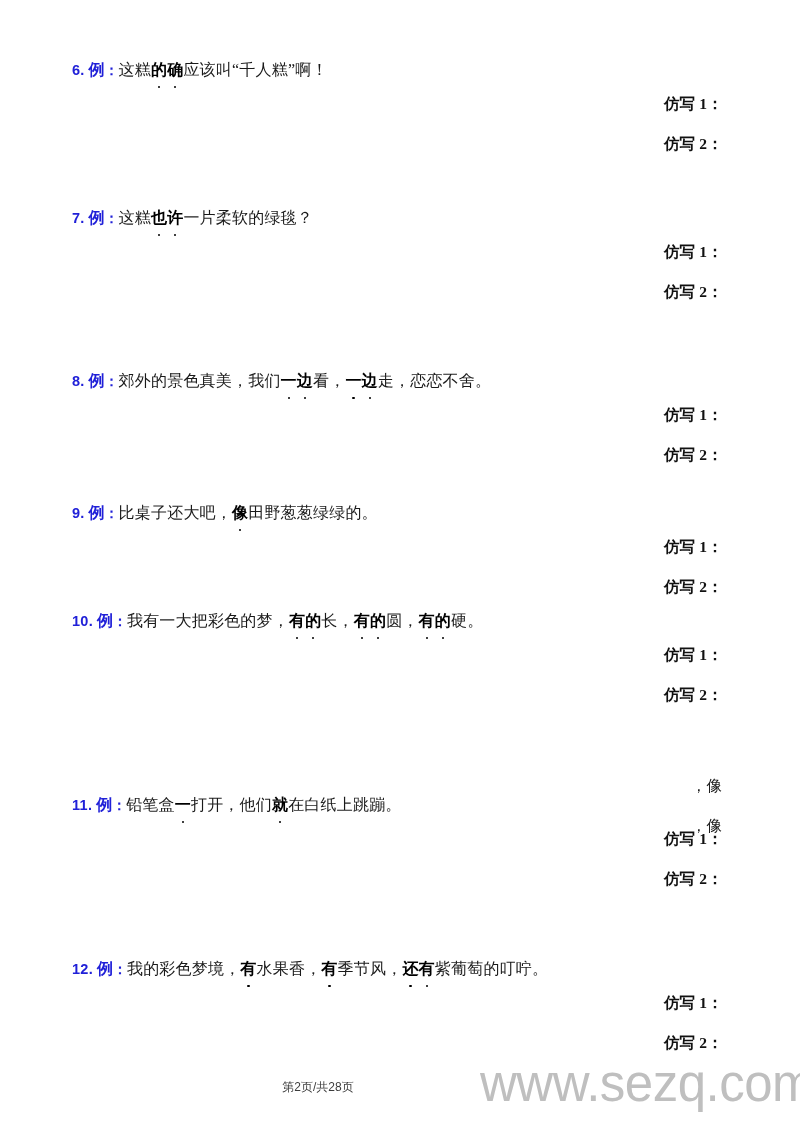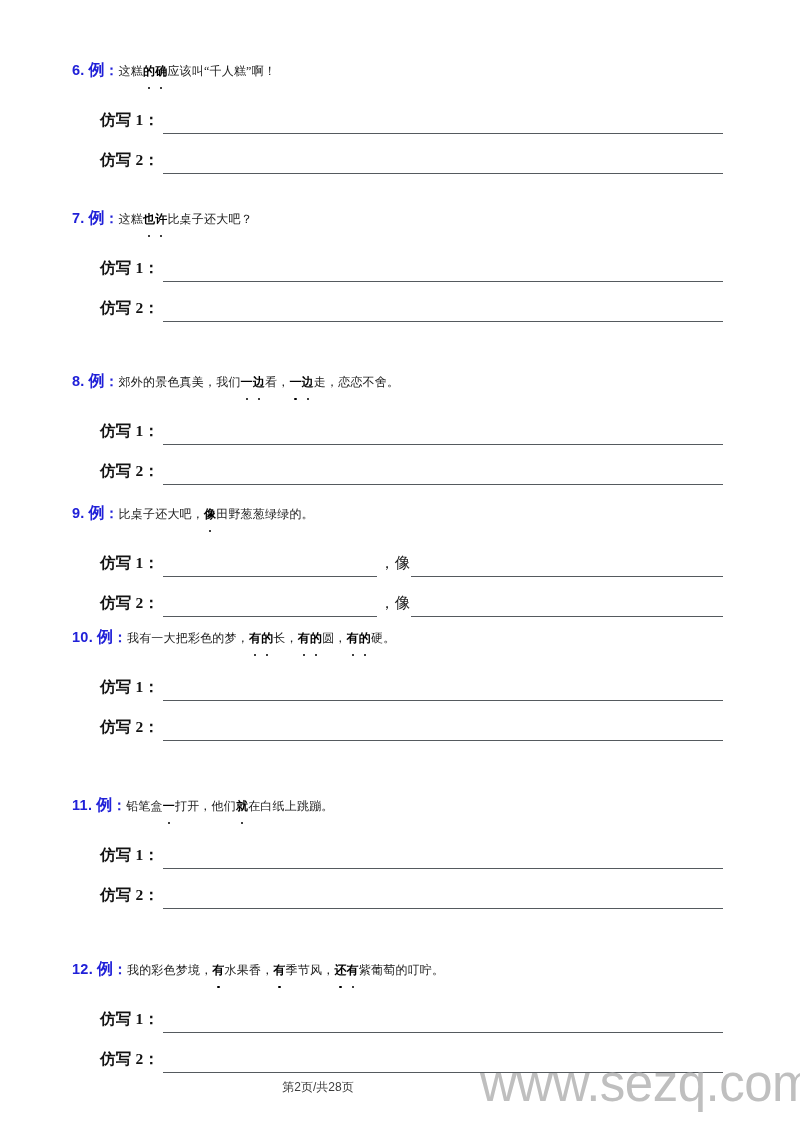--- a/index.html
+++ b/index.html
@@ -42,21 +42,21 @@
     font-weight: bold;
     font-size: 16px;
     font-family: "Liberation Serif", "DejaVu Serif", serif;
   }
   .ex-colon {
     color: #2020d8;
     font-weight: bold;
     font-size: 14px;
   }
   .ex-text {
-    font-size: 12px;
+    font-size: 16px;
     color: #1a1a1a;
     letter-spacing: 0.2px;
   }
   
   .emph {
     font-weight: bold;
     color: #000;
     position: relative;
   }
   .emph > .ch {
@@ -75,20 +75,21 @@
     background: #000;
   }
 
   
   .ans-row {
     display: flex;
     align-items: flex-end;
     padding-left: 100px;
     padding-right: 77px;
     height: 40px;
+    flex-direction: column;
   }
   .ans-label {
     font-family: "Liberation Serif", "DejaVu Serif", serif;
     font-weight: bold;
     font-size: 15.5px;
     color: #111;
     white-space: nowrap;
     padding-bottom: 3px;
     letter-spacing: 0.2px;
   }
@@ -153,21 +154,21 @@
         <div class="ans-row" style="margin-top: 10px;">
           <span class="ans-label">仿写 1：</span>
           <span class="blank"></span>
         </div>
         <div class="ans-row" style="margin-top: 0px;">
           <span class="ans-label">仿写 2：</span>
           <span class="blank"></span>
         </div>
       </div>
       <div class="exercise" style="top: 205px;">
-        <div class="ex-prompt"><span class="ex-num">7.</span> <span class="ex-li">例</span><span class="ex-colon">：</span><span class="ex-text"><span>这糕</span><span class="emph"><span class="ch">也</span><span class="ch">许</span></span><span>比桌子还大吧？</span></span></div>
+        <div class="ex-prompt"><span class="ex-num">7.</span> <span class="ex-li">例</span><span class="ex-colon">：</span><span class="ex-text"><span>这糕</span><span class="emph"><span class="ch">也</span><span class="ch">许</span></span><span>一片柔软的绿毯？</span></span></div>
         <div class="ans-row" style="margin-top: 10px;">
           <span class="ans-label">仿写 1：</span>
           <span class="blank"></span>
         </div>
         <div class="ans-row" style="margin-top: 0px;">
           <span class="ans-label">仿写 2：</span>
           <span class="blank"></span>
         </div>
       </div>
       <div class="exercise" style="top: 368px;">
@@ -189,21 +190,21 @@
           <span class="mid-text">，像</span>
           <span class="blank-rest"></span>
         </div>
         <div class="ans-row" style="margin-top: 0px;">
           <span class="ans-label">仿写 2：</span>
           <span class="blank-fixed"></span>
           <span class="mid-text">，像</span>
           <span class="blank-rest"></span>
         </div>
       </div>
-      <div class="exercise" style="top: 624px;">
+      <div class="exercise" style="top: 608px;">
         <div class="ex-prompt"><span class="ex-num">10.</span> <span class="ex-li">例</span><span class="ex-colon">：</span><span class="ex-text"><span>我有一大把彩色的梦，</span><span class="emph"><span class="ch">有</span><span class="ch">的</span></span><span>长，</span><span class="emph"><span class="ch">有</span><span class="ch">的</span></span><span>圆，</span><span class="emph"><span class="ch">有</span><span class="ch">的</span></span><span>硬。</span></span></div>
         <div class="ans-row" style="margin-top: 10px;">
           <span class="ans-label">仿写 1：</span>
           <span class="blank"></span>
         </div>
         <div class="ans-row" style="margin-top: 0px;">
           <span class="ans-label">仿写 2：</span>
           <span class="blank"></span>
         </div>
       </div>

